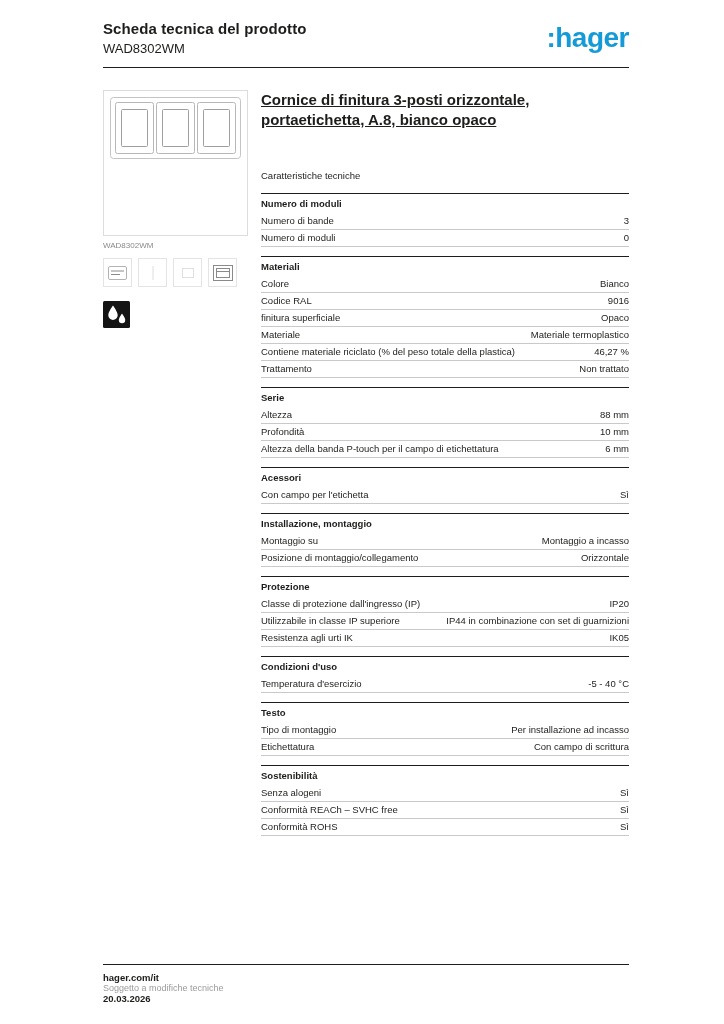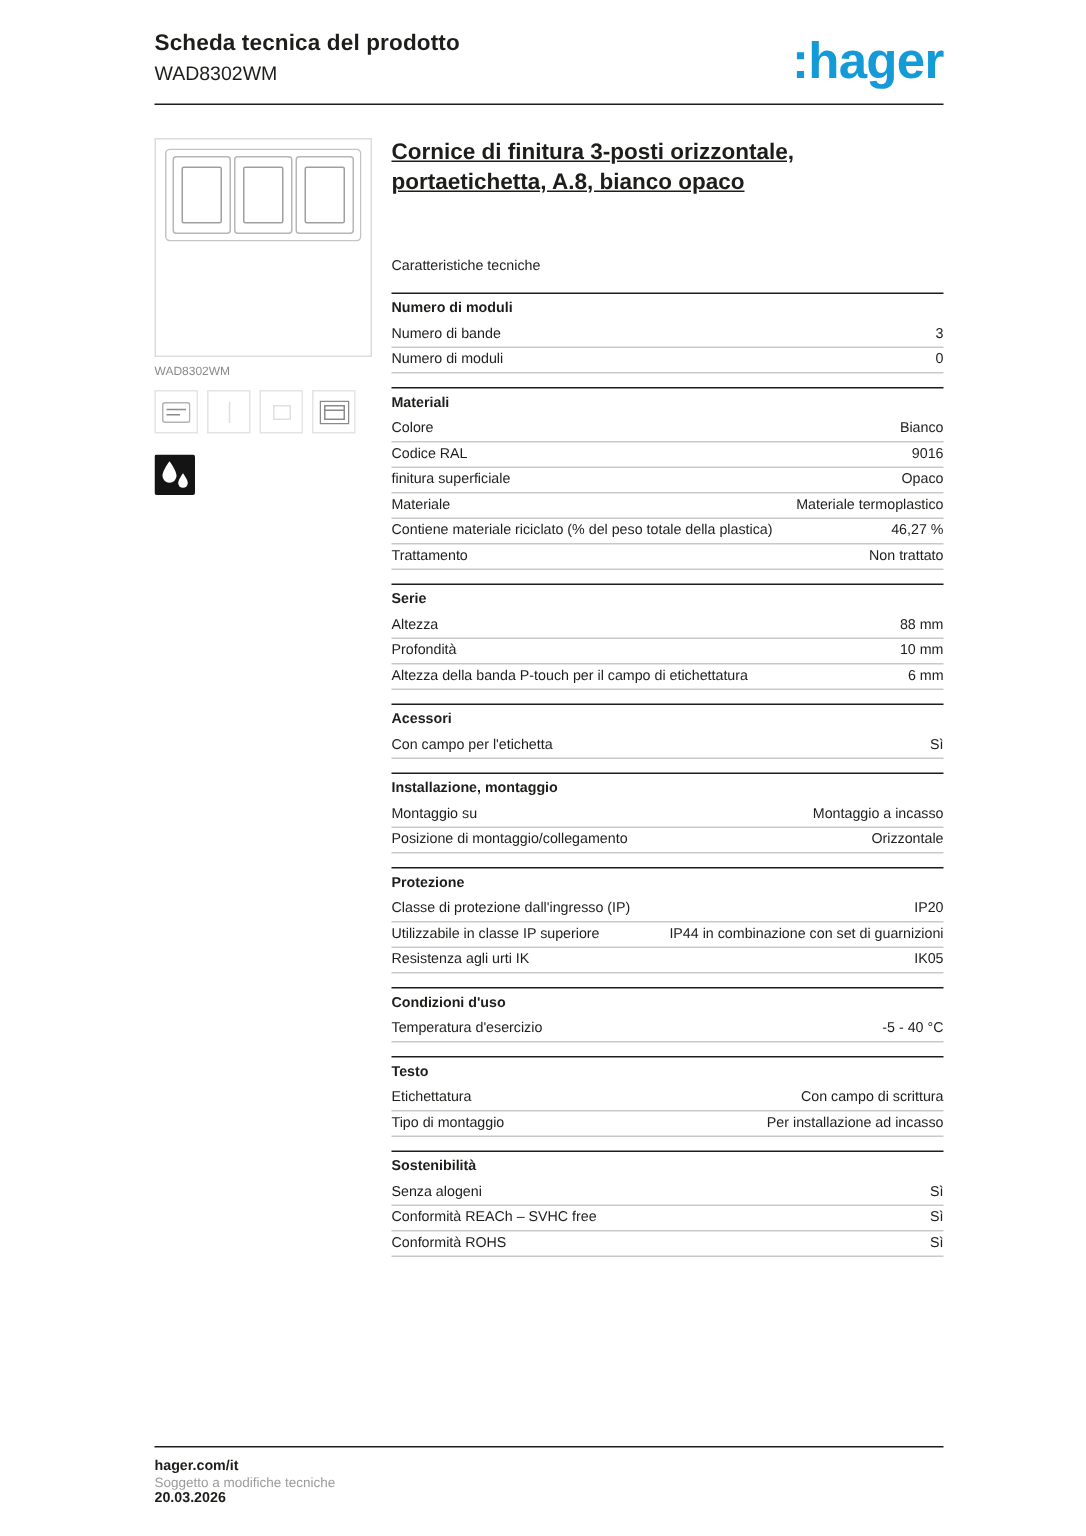--- a/index.html
+++ b/index.html
@@ -7,21 +7,21 @@
   .page {
     position:relative; width:632px; height:1024px; margin:0 auto;
     background:#ffffff; box-sizing:border-box; padding:20px 49px 0 57px; overflow:hidden;
   }
 
   
   .page-header { display:flex; justify-content:space-between; align-items:flex-start;
     border-bottom:1px solid #1d1d1b; padding-bottom:11px; }
   .page-title { font-size:15px; font-weight:bold; margin:0; line-height:1.2; letter-spacing:0.1px; }
   .product-code { font-size:13px; margin-top:3px; }
-  .logo { font-size:34px; font-weight:bold; line-height:1; letter-spacing:-0.5px; margin-top:4px; }
+  .logo { font-size:28px; font-weight:bold; line-height:1; letter-spacing:-0.5px; margin-top:4px; }
 
   
   .main { display:flex; margin-top:22px; }
   .left-col { width:145px; flex-shrink:0; }
   .right-col { flex:1; margin-left:13px; min-width:0; }
 
   .product-image { width:145px; height:146px; border:1px solid #dcdcdc; box-sizing:border-box; padding:6px; }
   .image-caption { font-size:8px; color:#8a8a8a; margin-top:5px; }
   .icon-row { display:flex; margin-top:8px; }
   .icon-box { width:29px; height:29px; border:1px solid #e4e4e4; box-sizing:border-box;
@@ -210,26 +210,26 @@
           <section class="spec-section">
             <div class="section-title">Condizioni d'uso</div>
             <div class="spec-row">
               <span class="row-label">Temperatura d'esercizio</span>
               <span class="row-value">-5 - 40 °C</span>
             </div>
           </section>
           <section class="spec-section">
             <div class="section-title">Testo</div>
             <div class="spec-row">
+              <span class="row-label">Tipo di montaggio</span>
+              <span class="row-value">Per installazione ad incasso</span>
+            </div>
+            <div class="spec-row">
               <span class="row-label">Etichettatura</span>
               <span class="row-value">Con campo di scrittura</span>
-            </div>
-            <div class="spec-row">
-              <span class="row-label">Tipo di montaggio</span>
-              <span class="row-value">Per installazione ad incasso</span>
             </div>
           </section>
           <section class="spec-section">
             <div class="section-title">Sostenibilità</div>
             <div class="spec-row">
               <span class="row-label">Senza alogeni</span>
               <span class="row-value">Sì</span>
             </div>
             <div class="spec-row">
               <span class="row-label">Conformità REACh – SVHC free</span>

